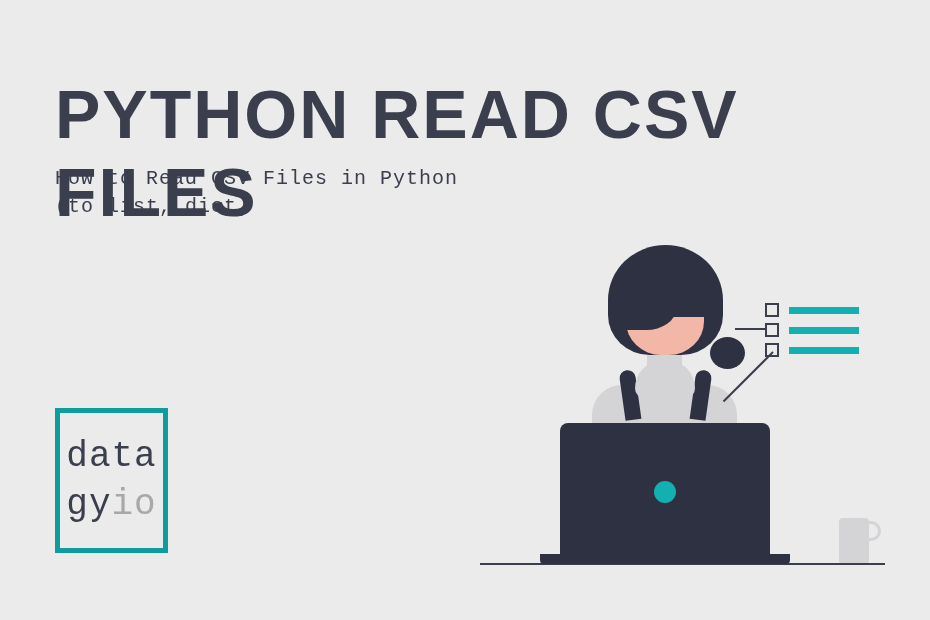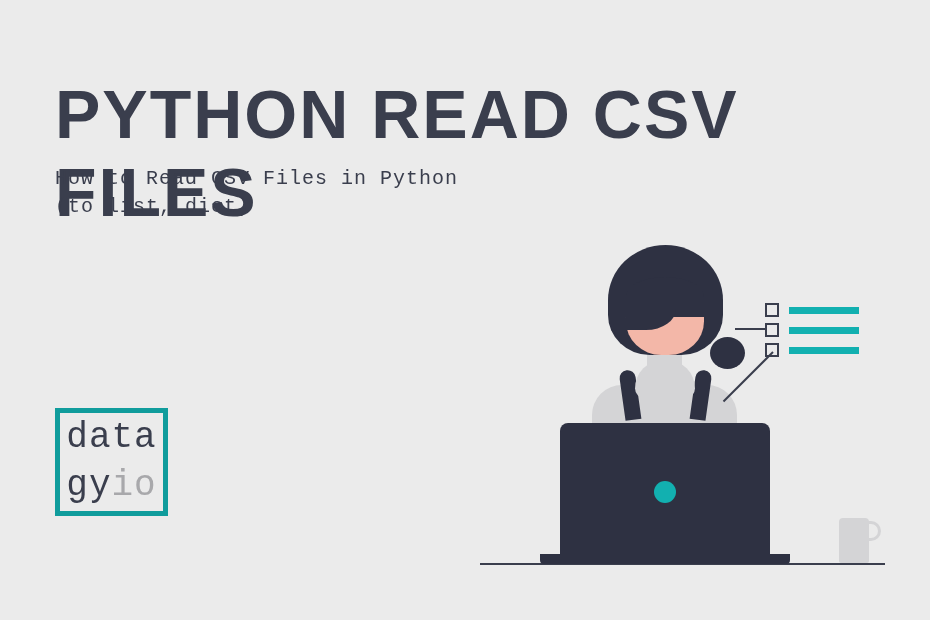--- a/index.html
+++ b/index.html
@@ -34,21 +34,21 @@
       font-size: 20px;
       color: #3a3e4d;
       line-height: 1.4;
       letter-spacing: 1px;
     }
     .logo {
       position: absolute;
       left: 55px;
       top: 408px;
       width: 113px;
-      height: 108px;
+      height: 145px;
       border: 5px solid #109c9c;
       display: flex;
       flex-direction: column;
       justify-content: center;
       align-items: center;
       font-family: 'Courier New', Courier, monospace;
       font-size: 36px;
       line-height: 1.1;
       letter-spacing: 1px;
     }

